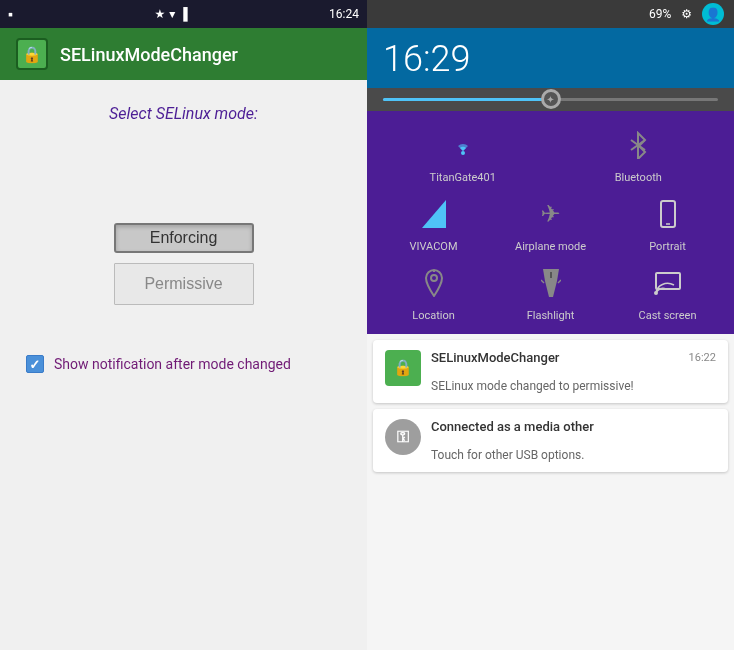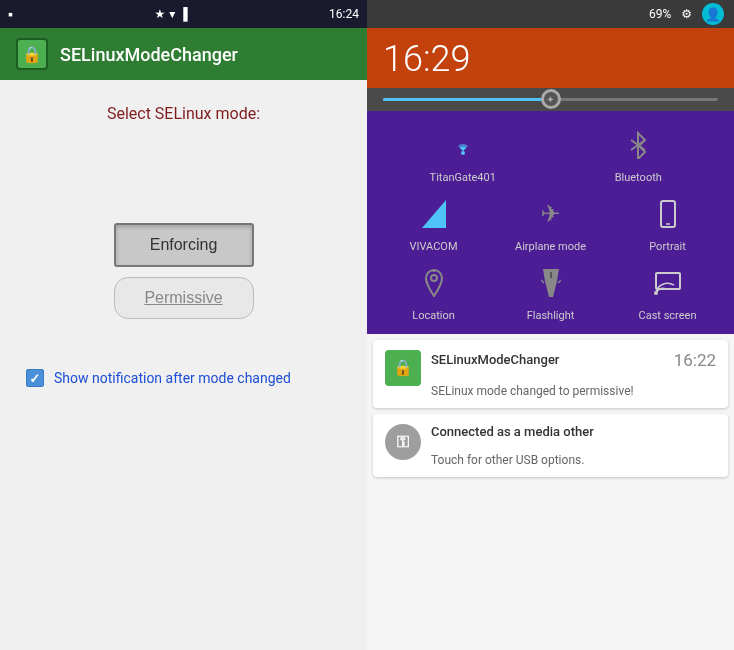--- a/index.html
+++ b/index.html
@@ -69,33 +69,34 @@
     .left-content {
       flex: 1;
       padding: 24px 16px;
       background: #f0f0f0;
       display: flex;
       flex-direction: column;
       gap: 20px;
     }
     .select-label {
       font-size: 16px;
-      color: #7f1d1d;
+      color: #4c1d95;
       text-align: center;
+      font-style: italic;
     }
     .mode-buttons {
       display: flex;
       flex-direction: column;
       align-items: center;
       gap: 10px;
       margin-top: 80px;
     }
     .btn-enforcing {
       width: 140px;
-      height: 44px;
+      height: 30px;
       background: #d0d0d0;
       border: 2px solid #999;
       border-radius: 3px;
       font-size: 16px;
       color: #333;
       cursor: pointer;
       display: flex;
       align-items: center;
       justify-content: center;
       box-shadow: inset 0 0 0 1px rgba(0,0,0,0.1);
@@ -103,49 +104,48 @@
     .btn-enforcing.active {
       background: #c8c8c8;
       border-color: #777;
       box-shadow: inset 0 2px 4px rgba(0,0,0,0.2);
     }
     .btn-permissive {
       width: 140px;
       height: 42px;
       background: #e8e8e8;
       border: 1px solid #bbb;
-      border-radius: 14px;
+      border-radius: 1px;
       font-size: 16px;
       color: #888;
       cursor: pointer;
       display: flex;
       align-items: center;
       justify-content: center;
-      text-decoration: underline;
     }
     .checkbox-row {
       display: flex;
       align-items: center;
       gap: 10px;
       margin-top: 30px;
       padding: 0 10px;
     }
     .checkbox {
       width: 18px;
       height: 18px;
       background: #4a90d9;
       border: 1px solid #3a7bc8;
       display: flex;
       align-items: center;
       justify-content: center;
       border-radius: 2px;
     }
     .checkbox-label {
       font-size: 14px;
-      color: #1d4ed8;
+      color: #701a75;
     }
 
     
     .right-panel {
       width: 367px;
       height: 650px;
       display: flex;
       flex-direction: column;
       background: #3a3a3a;
     }
@@ -161,21 +161,21 @@
       font-size: 12px;
       margin-left: 45px;
     }
     .right-content {
       flex: 1;
       background: #4a4a4a;
       display: flex;
       flex-direction: column;
     }
     .time-section {
-      background: #c2410c;
+      background: #0369a1;
       padding: 12px 16px 8px;
     }
     .big-time {
       font-size: 36px;
       color: white;
       font-weight: 300;
       line-height: 1.1;
     }
     .date-row {
       display: flex;
@@ -297,21 +297,21 @@
       display: flex;
       justify-content: space-between;
       align-items: center;
     }
     .notif-title {
       font-size: 13px;
       font-weight: 500;
       color: #333;
     }
     .notif-time {
-      font-size: 17px;
+      font-size: 11px;
       color: #888;
     }
     .notif-body {
       font-size: 12px;
       color: #666;
       margin-top: 14px;
     }
   </style>
 </head>
 <body>

